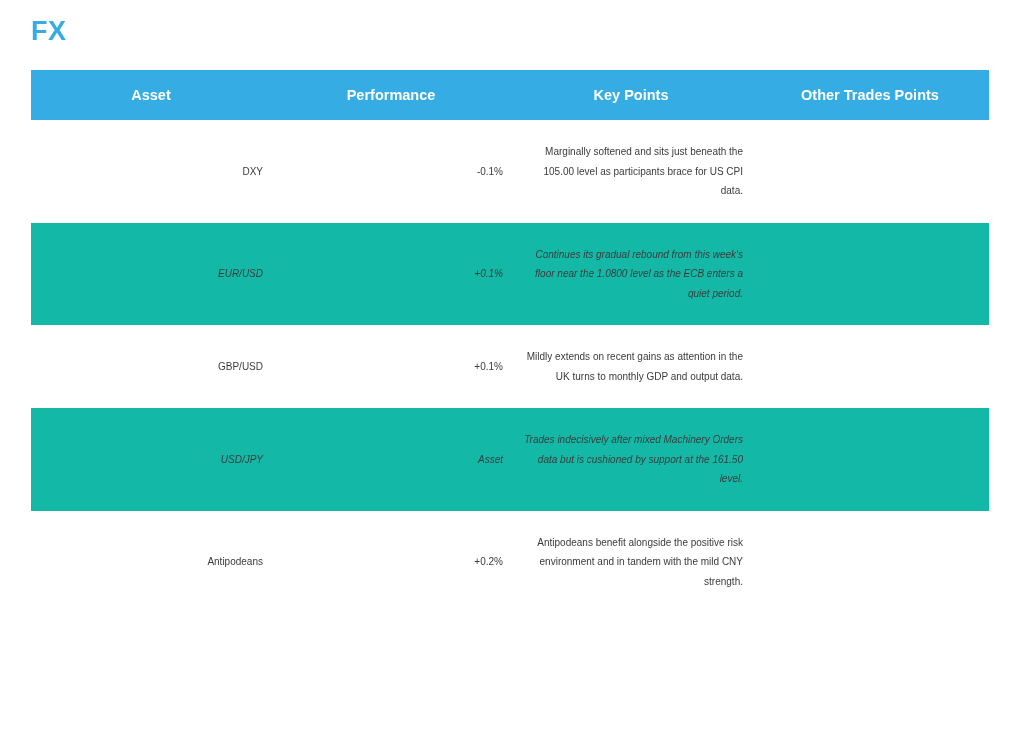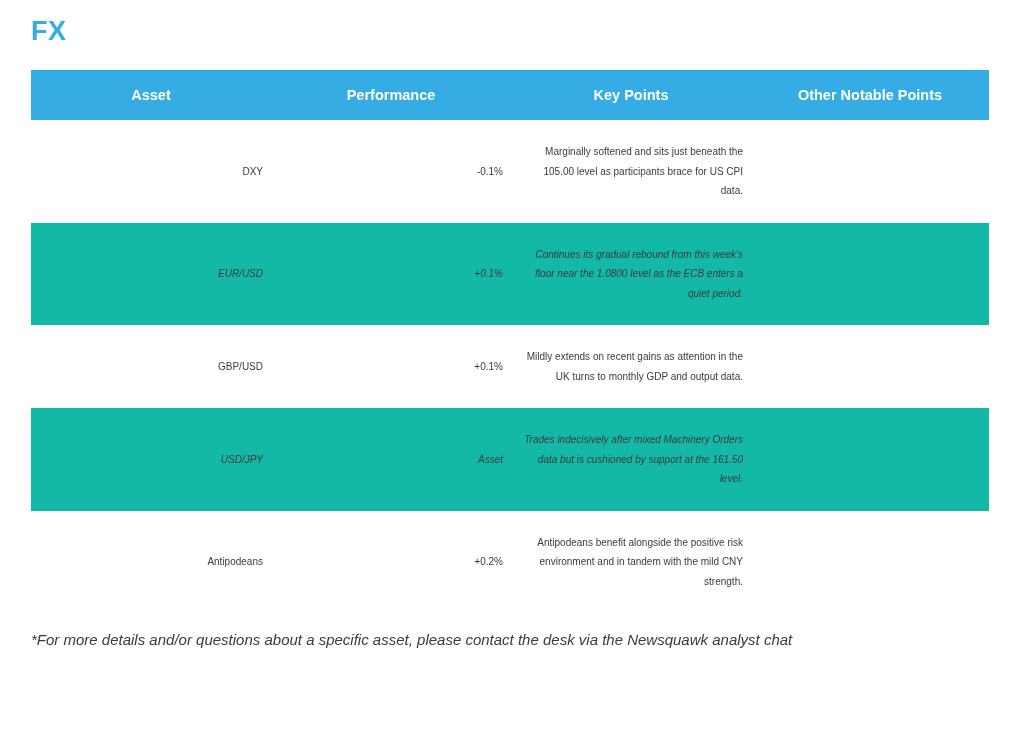--- a/index.html
+++ b/index.html
@@ -89,21 +89,21 @@
       <col class="c-asset">
       <col class="c-perf">
       <col class="c-key">
       <col class="c-other">
     </colgroup>
     <thead>
       <tr>
         <th>Asset</th>
         <th>Performance</th>
         <th>Key Points</th>
-        <th>Other Notable Points</th>
+        <th>Other Trades Points</th>
       </tr>
     </thead>
     <tbody>
       <tr>
         <td>DXY</td>
         <td>-0.1%</td>
         <td class="keypoints">Marginally softened and sits just beneath the 105.00 level as participants brace for US CPI data.</td>
         <td></td>
       </tr>
       <tr class="alt">
@@ -126,15 +126,14 @@
       </tr>
       <tr>
         <td>Antipodeans</td>
         <td>+0.2%</td>
         <td class="keypoints">Antipodeans benefit alongside the positive risk environment and in tandem with the mild CNY strength.</td>
         <td></td>
       </tr>
     </tbody>
   </table>
 
-  <div class="footnote">*For more details and/or questions about a specific asset, please contact the desk via the Newsquawk analyst chat</div>
 
 </div>
 
 </body></html>

